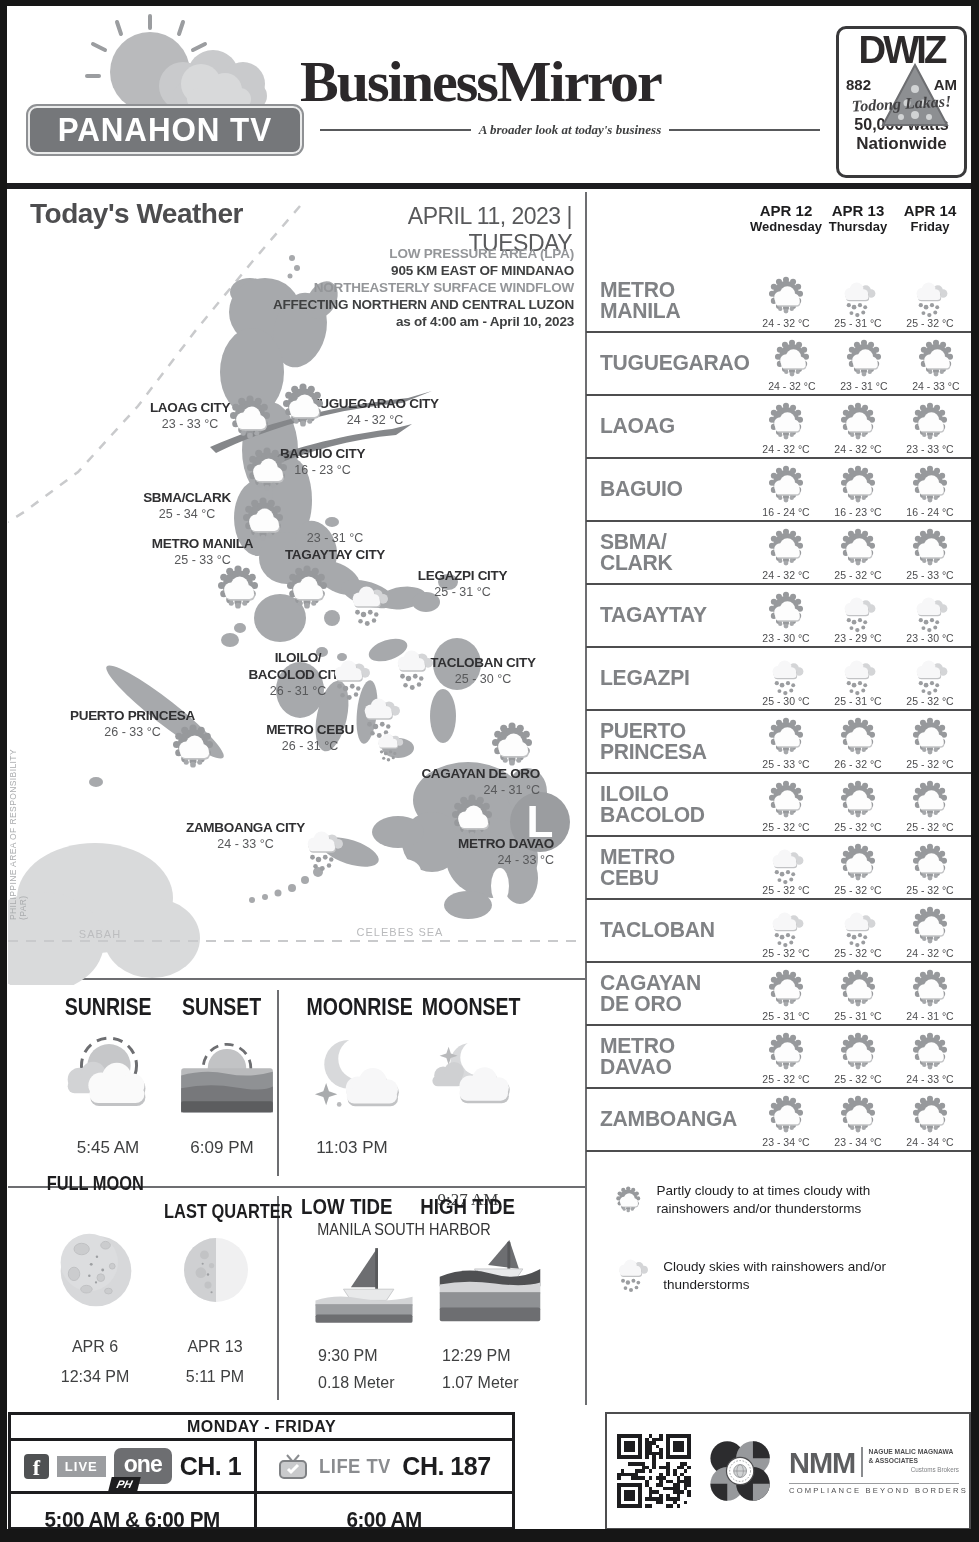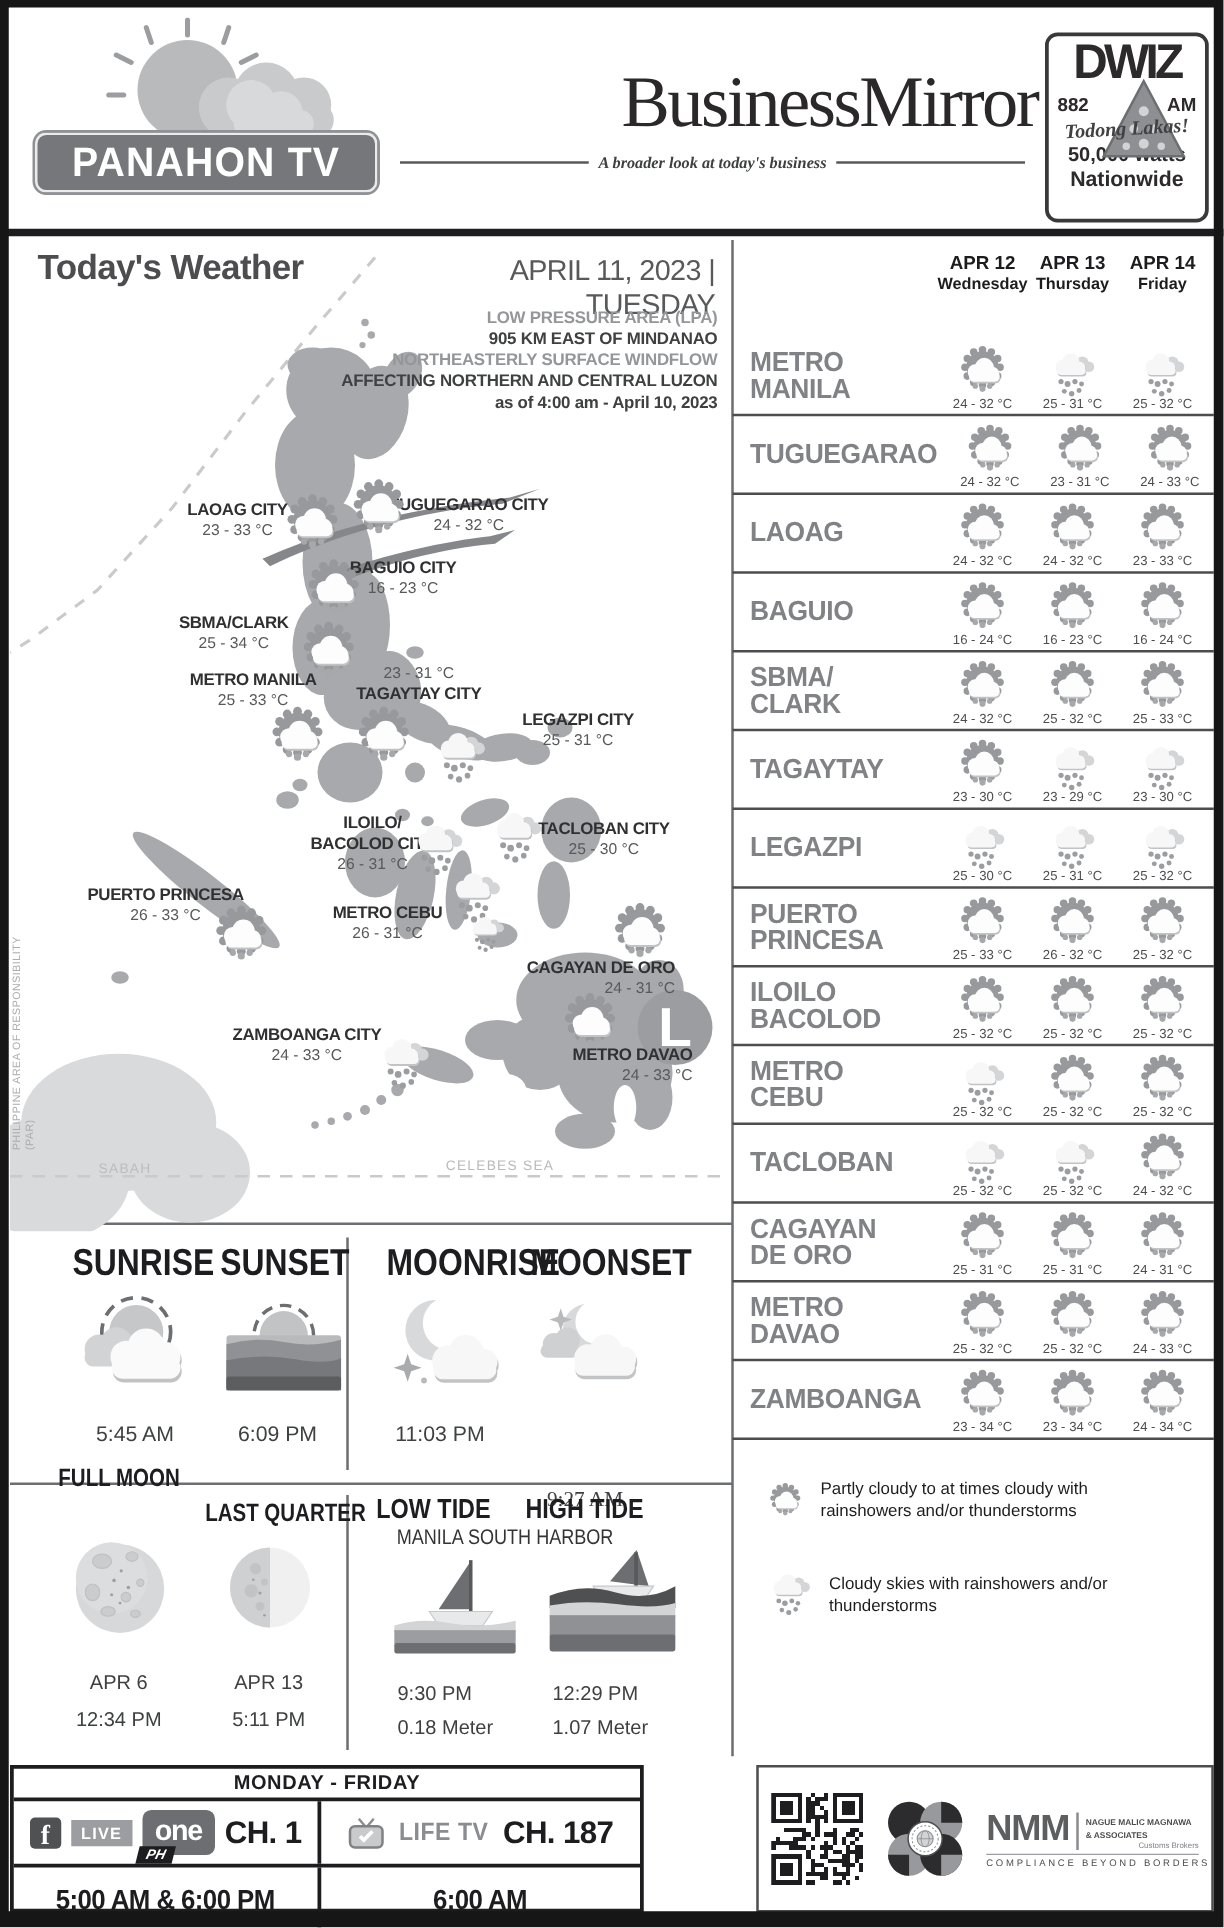--- a/index.html
+++ b/index.html
@@ -10,22 +10,22 @@
   #frame { position:absolute; inset:0; border-left:7px solid #161616; border-right:8px solid #161616;
            border-top:6px solid #161616; border-bottom:13px solid #161616; pointer-events:none; z-index:60; }
 
   
   #hdr-divider { left:0; top:183px; width:979px; height:6px; background:#1d1d1f; }
   #panahon-banner { left:28px; top:106px; width:274px; height:48px; background:#75777a; border-radius:9px;
       box-shadow: inset 0 0 0 2px rgba(255,255,255,.85), 0 0 0 2px #8f9194;
       display:flex; align-items:center; justify-content:center; z-index:3; }
   #panahon-banner span { color:#fff; font-size:33px; font-weight:700; letter-spacing:1px;
       transform:scaleX(.95); white-space:nowrap; }
-  #masthead { left:300px; top:48px; width:530px; text-align:right;
-      font-family:"Liberation Serif", serif; font-weight:400; font-size:58px; letter-spacing:-2px; color:#2b282a; }
+  #masthead { left:300px; top:48px; width:530px; text-align:left;
+      font-family:"Liberation Serif", serif; font-weight:700; font-size:58px; letter-spacing:-2px; color:#2b282a; }
   #tagline { left:320px; top:122px; width:500px; display:flex; align-items:center; gap:8px; }
   #tagline .rule { flex:1; height:2px; background:#58595b; }
   #tagline span { font-family:"Liberation Serif", serif; font-style:italic; font-weight:700;
       font-size:13px; color:#3f4041; white-space:nowrap; }
   #dwiz-box { left:836px; top:26px; width:131px; height:152px; border:3px solid #39393b; border-radius:10px;
       background:#fff; text-align:center; padding-top:2px; z-index:2; }
   #dwiz-name { font-size:39px; font-weight:700; letter-spacing:-3px; color:#2d2a2b; transform:scaleX(.98);
       line-height:.95; }
   #dwiz-row { display:flex; justify-content:space-between; padding:0 7px; margin-top:8px;
       font-size:15px; font-weight:700; color:#2d2a2b; }
@@ -50,21 +50,21 @@
   .mlabel { position:absolute; line-height:1.25; }
   .ml-name { font-size:13.5px; font-weight:700; color:#303032; letter-spacing:-0.3px; white-space:pre-line; }
   .ml-temp { font-size:12.5px; color:#58595b; }
   .micon { position:absolute; }
 
   
   .hline { background:#6d6e71; height:2px; }
   .vline { background:#6d6e71; width:2px; }
 
   
-  .astro-title { position:absolute; text-align:center; font-size:30px; font-weight:700; color:#1d1d1f; }
+  .astro-title { position:absolute; text-align:center; font-size:23px; font-weight:700; color:#1d1d1f; }
   .astro-title span, .tide-sub span, .tide-title span { display:inline-block; transform:scaleX(.85); white-space:nowrap; }
   .astro-time { position:absolute; text-align:center; font-size:17px; color:#3f4041; }
   .phase-title { position:absolute; text-align:center; font-size:20px; font-weight:700; color:#1d1d1f; }
   .phase-title span { display:inline-block; transform:scaleX(.82); white-space:nowrap; }
   .phase-date { position:absolute; text-align:center; font-size:16px; color:#3f4041; line-height:30px; }
   .tide-title { position:absolute; text-align:center; font-size:22px; font-weight:700; color:#1d1d1f; }
   .tide-sub { position:absolute; text-align:center; font-size:17px; color:#343435; }
   .tide-data { position:absolute; font-size:16px; color:#3f4041; line-height:27px; }
 
   
@@ -99,21 +99,21 @@
   .live-box { background:#9b9da0; color:#fff; font-size:13px; font-weight:700; padding:3px 8px; letter-spacing:1px; }
   .oneph { position:relative; width:58px; height:36px; background:#6d6e71; border-radius:7px; display:flex;
       align-items:center; justify-content:center; }
   .oneph .one { color:#fff; font-size:23px; font-weight:700; letter-spacing:-1px; margin-top:-4px;}
   .oneph .ph { position:absolute; left:-4px; bottom:-7px; background:#1d1d1f; color:#fff; font-style:italic;
       font-weight:700; font-size:11px; padding:1px 7px; transform:skewX(-14deg); }
   .lifetv-label { font-size:20px; font-weight:700; color:#8a8c8f; letter-spacing:.5px; transform:scaleX(.92); }
   #promo { left:605px; top:1412px; width:366px; height:118px; border:2px solid #4d4d4f; background:#fff;
       display:flex; align-items:center; padding:0 10px; gap:13px; }
   #nmm { width:170px; }
-  #nmm-top { display:flex; align-items:flex-end; gap:6px; }
+  #nmm-top { display:flex; align-items:flex-start; gap:6px; }
   #nmm-abbr { font-size:29px; font-weight:700; color:#5d5e60; letter-spacing:-1px; }
   #nmm-bar { width:2px; height:30px; background:#8a8c8f; }
   #nmm-name { font-size:6.7px; font-weight:700; color:#4d4d4f; line-height:1.4; }
   #nmm-sub { font-size:6.3px; color:#808285; text-align:right; }
   #nmm-slogan { border-top:1px solid #9b9da0; margin-top:3px; padding-top:2px; font-size:7.6px;
       letter-spacing:2.2px; color:#4d4d4f; white-space:nowrap; }
 </style>
 </head>
 <body>
 

